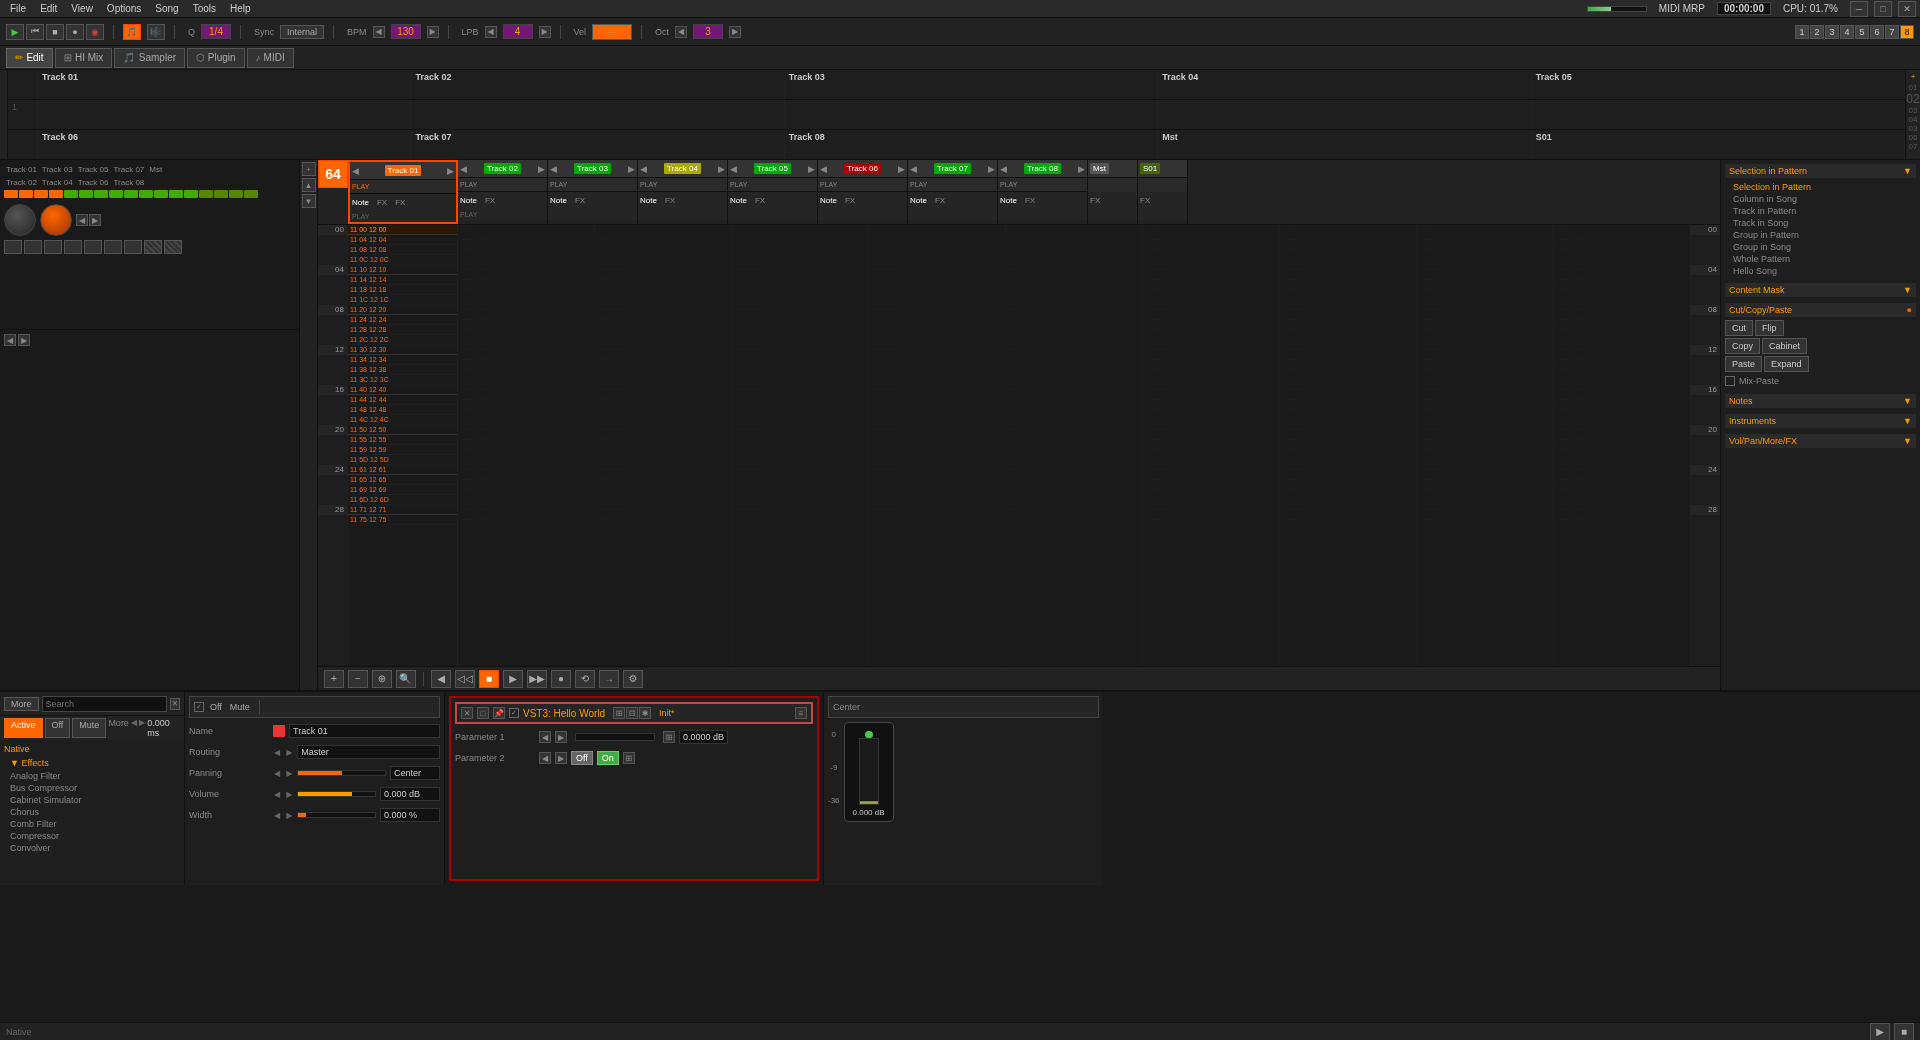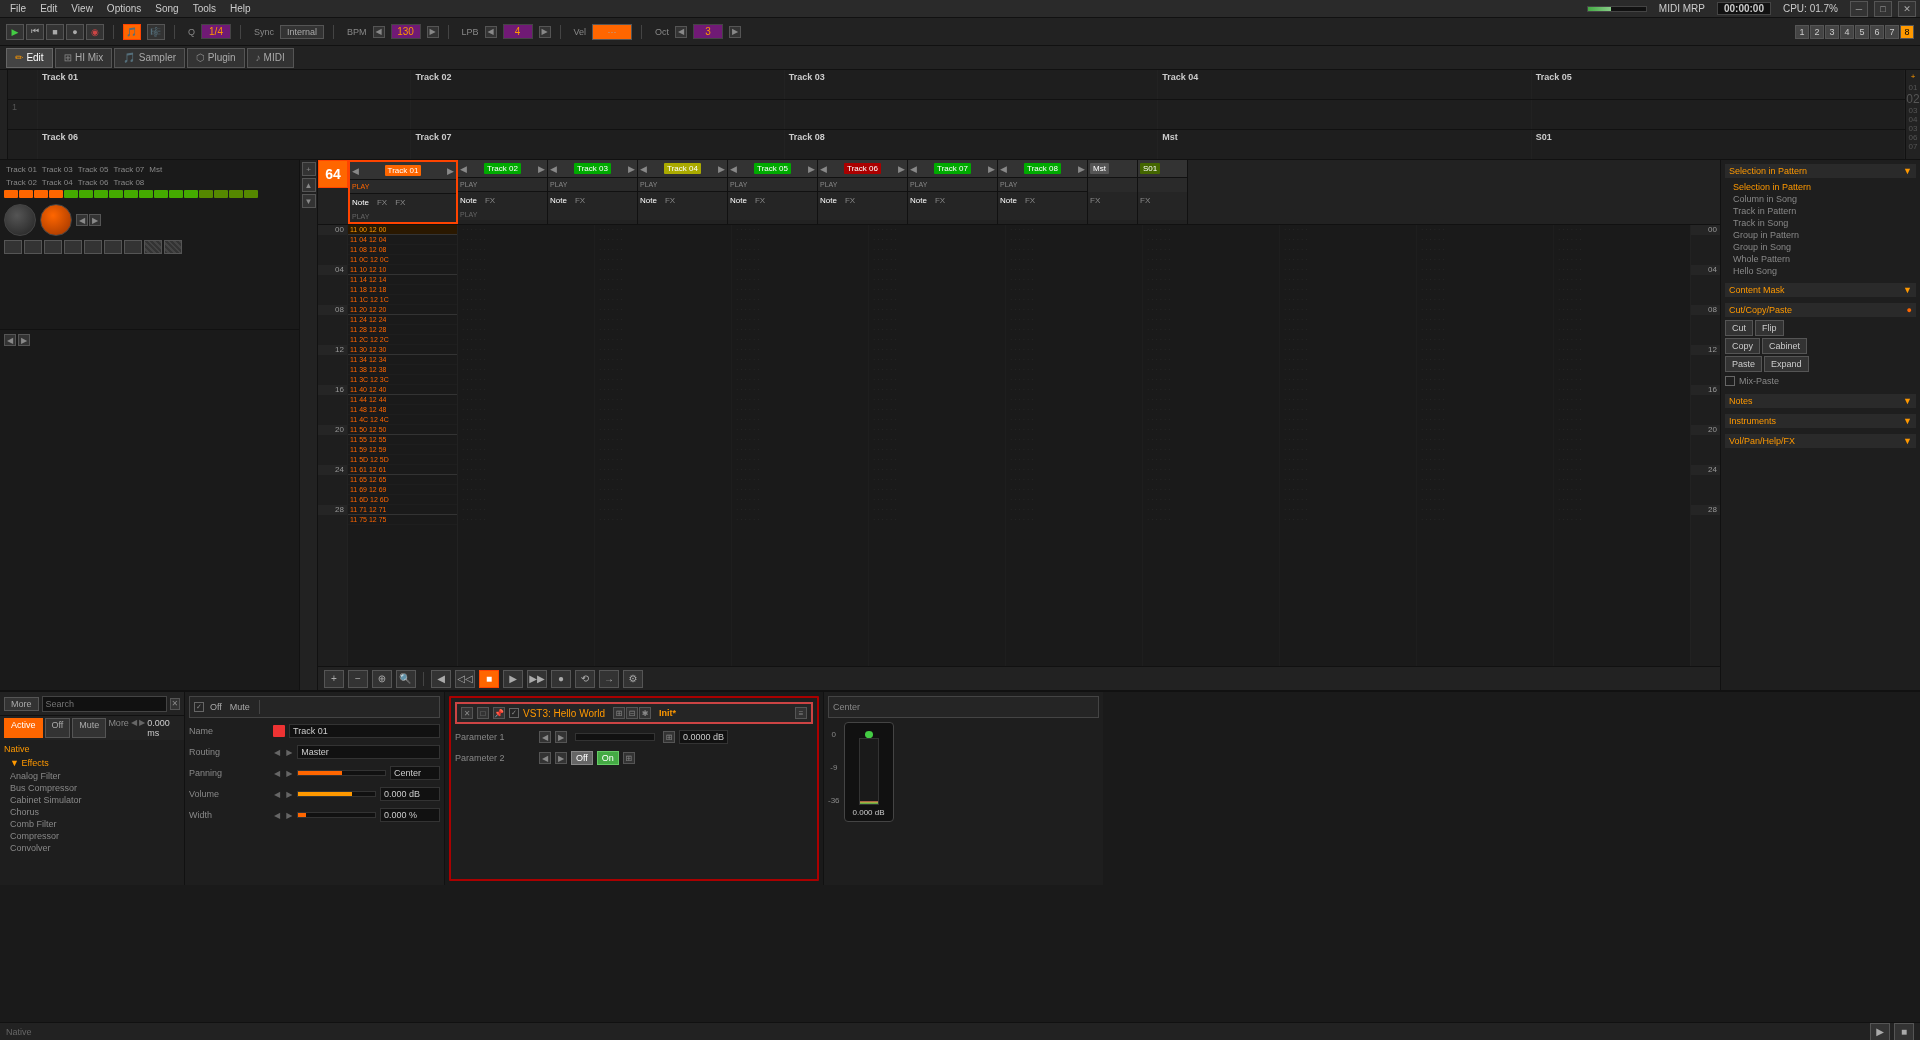--- a/index.html
+++ b/index.html
@@ -2087,21 +2087,21 @@
 
     <div class="right-panel-section">
       <div class="right-panel-title">
         <span>Instruments</span>
         <span>▼</span>
       </div>
     </div>
 
     <div class="right-panel-section">
       <div class="right-panel-title">
-        <span>Vol/Pan/Help/FX</span>
+        <span>Vol/Pan/More/FX</span>
         <span>▼</span>
       </div>
     </div>
   </div>
 </div>
 
 <div class="lower-section">
 
   <div class="browser-panel">
     <div class="browser-toolbar">
@@ -2185,21 +2185,21 @@
       <div class="mini-btn">✕</div>
       <div class="mini-btn">□</div>
       <div class="mini-btn">📌</div>
       <div class="inst-checkbox">✓</div>
       <span class="vst-title">VST3: Hello World</span>
       <div style="display:flex;gap:1px;margin-left:4px;">
         <div class="mini-btn">⊞</div>
         <div class="mini-btn">⊟</div>
         <div class="mini-btn">✱</div>
       </div>
-      <span style="font-size:9px;color:#ff9900;margin-left:4px;font-weight:bold;">Init*</span>
+      <span style="font-size:9px;color:#ff9900;margin-left:4px;">Init*</span>
       <div class="mini-btn" style="margin-left:auto;">≡</div>
     </div>
     <div class="inst-params">
       <div class="param-row">
         <span class="param-label">Parameter 1</span>
         <div class="mini-btn">◀</div>
         <div class="mini-btn">▶</div>
         <div style="width:80px;height:8px;background:#111;border:1px solid #333;margin:0 4px;"></div>
         <div class="mini-btn">⊞</div>
         <span class="param-value">0.0000 dB</span>

